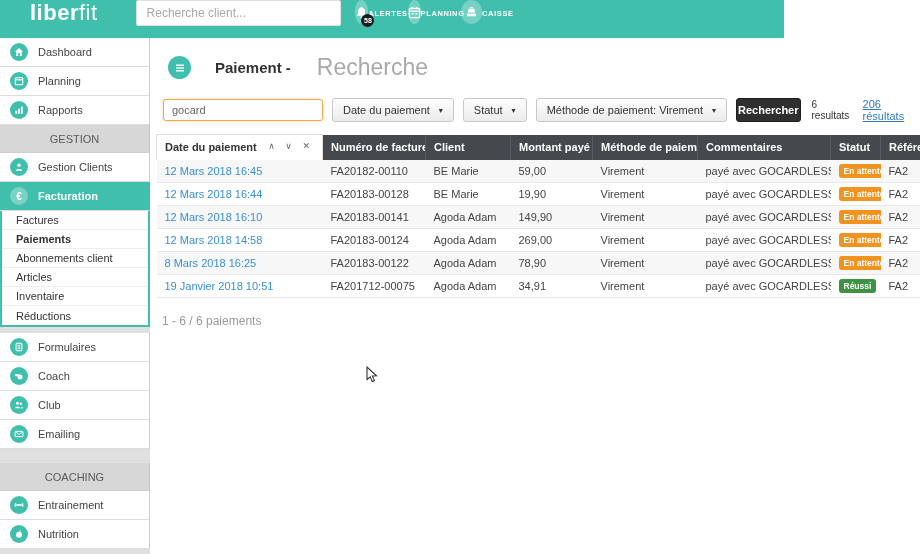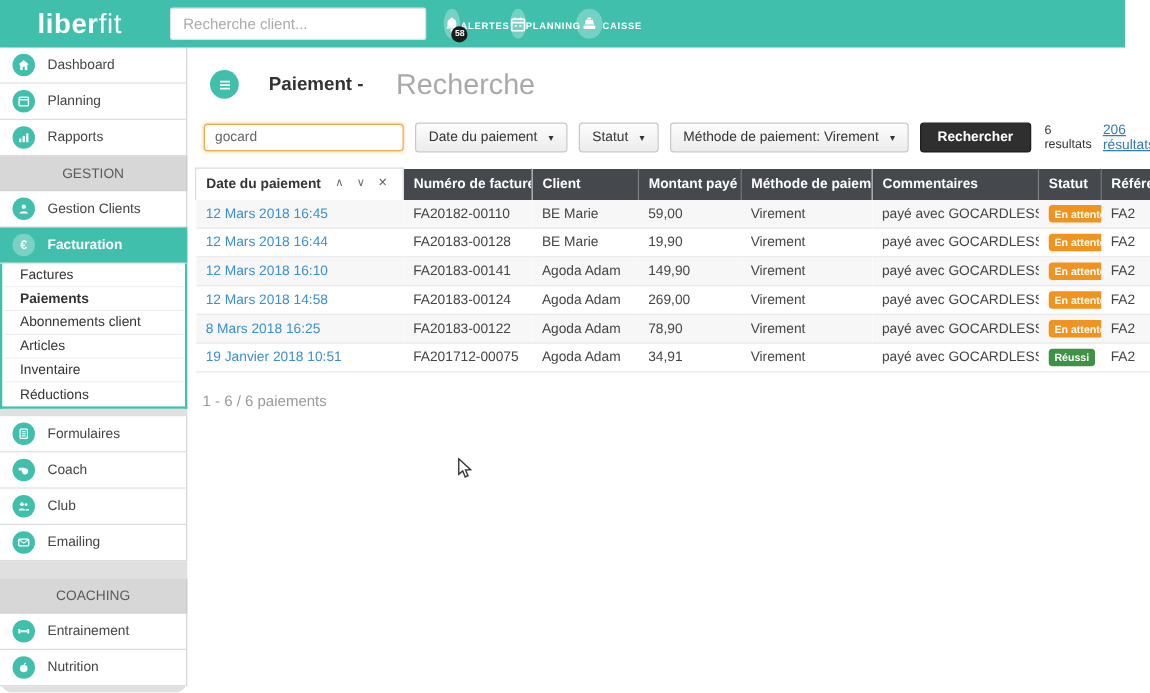--- a/index.html
+++ b/index.html
@@ -1,33 +1,33 @@
 <!DOCTYPE html>
 <html><head>
 <meta charset="utf-8">
 <style>
   * { box-sizing: border-box; margin: 0; padding: 0; }
   html,body { width:920px; height:554px; overflow:hidden; }
   body { font-family:"Liberation Sans", sans-serif; background:#fff; position:relative; }
 
   
-  .app-header { position:absolute; top:0; left:0; width:900px; height:38px; background:#41bfad; display:flex; align-items:center; z-index:5; }
+  .app-header { position:absolute; top:0; left:0; width:784px; height:38px; background:#41bfad; display:flex; align-items:flex-start; z-index:5; }
   .logo { margin-left:30px; font-size:22px; color:#fff; letter-spacing:.5px; }
   .logo .b { font-weight:700; }
   .logo .l { font-weight:400; }
   .client-search { margin-left:38px; width:205px; height:26px; border:1px solid #e0e0e0; border-radius:2px; padding:0 10px; font-size:12px; color:#555; outline:none; font-family:inherit; }
   .client-search::placeholder { color:#aaa; }
   .hdr-nav { display:flex; margin-left:14px; }
   .hdr-item { width:53px; display:flex; align-items:center; cursor:pointer; position:relative; }
   .hdr-circle { width:24px; height:24px; border-radius:50%; background:rgba(255,255,255,.28); display:flex; align-items:center; justify-content:center; position:relative; }
   .hdr-label { font-size:7.5px; font-weight:700; color:#fff; letter-spacing:.6px; margin-top:2px; }
   .hdr-badge { position:absolute; right:-6px; bottom:-3px; min-width:13px; height:13px; border-radius:50%; background:#1c1c1c; color:#fff; font-size:7px; font-weight:700; display:flex; align-items:center; justify-content:center; }
 
   
-  .sidebar { position:absolute; top:38px; left:0; width:150px; height:516px; background:#e0e0e0;border-radius:10px; }
+  .sidebar { position:absolute; top:38px; left:0; width:150px; height:516px; background:#e0e0e0; }
   .side-item { height:29px; background:#fff; border-bottom:1px solid #ddd; border-right:1px solid #ccc; display:flex; align-items:center; padding-left:10px; gap:10px; font-size:11px; color:#444; cursor:pointer; }
   .side-circle { width:18px; height:18px; border-radius:50%; background:#41bfad; flex:none; display:flex; align-items:center; justify-content:center; color:#fff; font-size:10px; font-weight:700; }
   .side-section { height:28px; background:#d7d7d7; border-bottom:1px solid #cfcfcf; border-right:1px solid #c5c5c5; display:flex; align-items:center; justify-content:center; font-size:11px; color:#5a5a5a; }
   .side-item.active { background:#41bfad; color:#fff; font-weight:700; border-right-color:#41bfad; }
   .side-item.active .side-circle { background:rgba(255,255,255,.3); }
   .submenu { border:2px solid #41bfad; border-top:none; background:#fff; }
   .sub-item { height:19px; display:flex; align-items:center; padding-left:14px; font-size:11px; color:#333; border-bottom:1px solid #eee; cursor:pointer; background:#fff; }
   .sub-item:last-child { border-bottom:none; }
   .sub-item.current { font-weight:700; }
   .side-gap-sm { height:6px; }
@@ -37,21 +37,21 @@
   .main { position:absolute; top:38px; left:150px; width:770px; height:516px; background:#fff; overflow:hidden; }
   .page-title { display:flex; align-items:center; gap:24px; margin:16px 0 0 18px; }
   .title-circle { width:23px; height:23px; border-radius:50%; background:#41bfad; display:flex; align-items:center; justify-content:center; }
   .title-bold { font-size:15px; font-weight:700; color:#333; }
   .title-light { font-size:23px; color:#a9a9a9; font-weight:400; margin-left:2px; }
 
   .filters { display:flex; align-items:center; gap:9px; margin:17px 0 0 13px; }
   .filter-input { width:160px; height:22px; border:1px solid #efab4e; border-radius:3px; padding:0 8px; font-size:11px; color:#666; outline:none; box-shadow:0 0 3px rgba(240,173,78,.5); font-family:inherit; }
   .dropdown { height:24px; padding:0 10px; background:linear-gradient(#fdfdfd,#ececec); border:1px solid #c8c8c8; border-radius:3px; font-size:11px; color:#333; display:flex; align-items:center; gap:9px; cursor:pointer; white-space:nowrap; }
   .caret { font-size:8px; color:#333; }
-  .search-btn { height:24px; padding:0 13px; background:#2f2f2f; border:1px solid #1e1e1e; border-radius:3px; color:#fff; font-size:11px; font-weight:700; cursor:pointer; font-family:inherit; }
+  .search-btn { height:24px; padding:0 1px; background:#2f2f2f; border:1px solid #1e1e1e; border-radius:3px; color:#fff; font-size:11px; font-weight:700; cursor:pointer; font-family:inherit; }
   .results-count { font-size:10px; color:#333; margin-left:2px; }
   .results-link { font-size:11px; color:#337ab7; text-decoration:underline; cursor:pointer; }
 
   
   .tbl-wrap { margin:12px 0 0 6px; }
   table { border-collapse:collapse; table-layout:fixed; width:784px; font-size:11px; }
   col.c-date{width:166px} col.c-fact{width:103px} col.c-cli{width:85px} col.c-mont{width:82px}
   col.c-meth{width:105px} col.c-comm{width:133px} col.c-stat{width:50px} col.c-ref{width:60px}
   thead th { background:#45494e; color:#fff; font-weight:700; text-align:left; height:25px; padding:0 8px; border-right:1px solid #55595e; white-space:nowrap; overflow:hidden; cursor:pointer; }
   thead th.sorted { background:#fff; color:#333; border:1px solid #ddd; border-bottom:none; }

